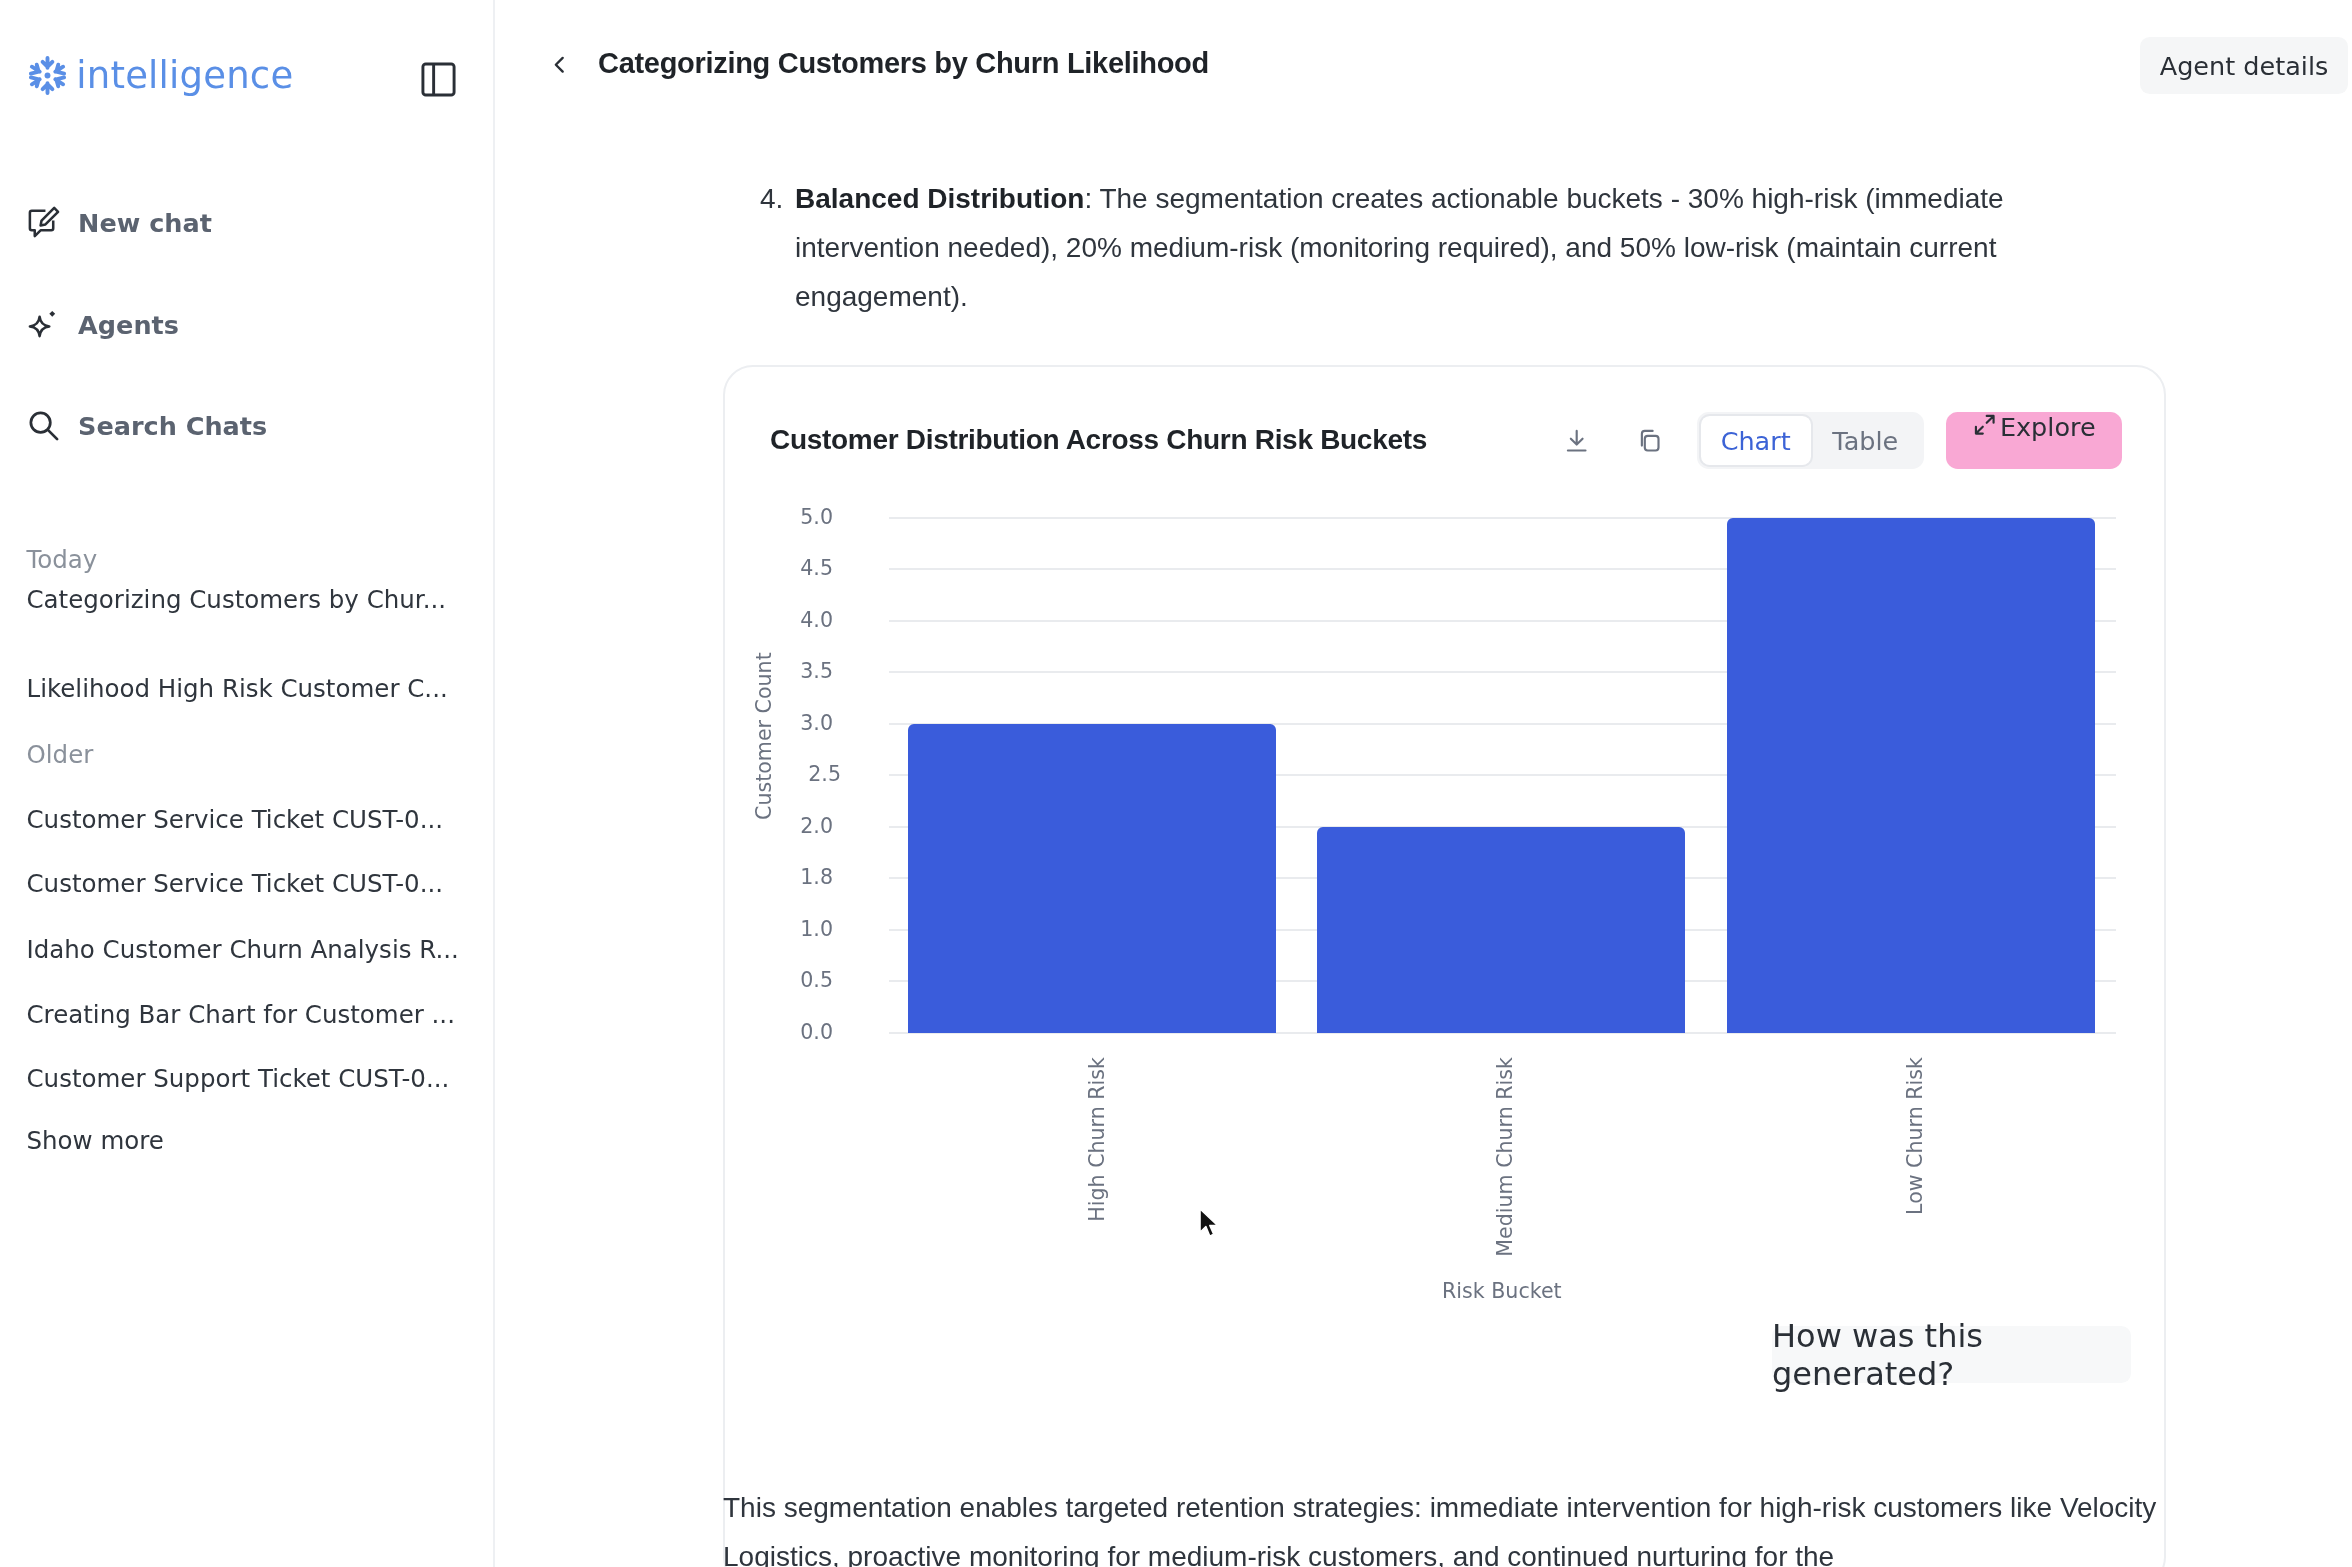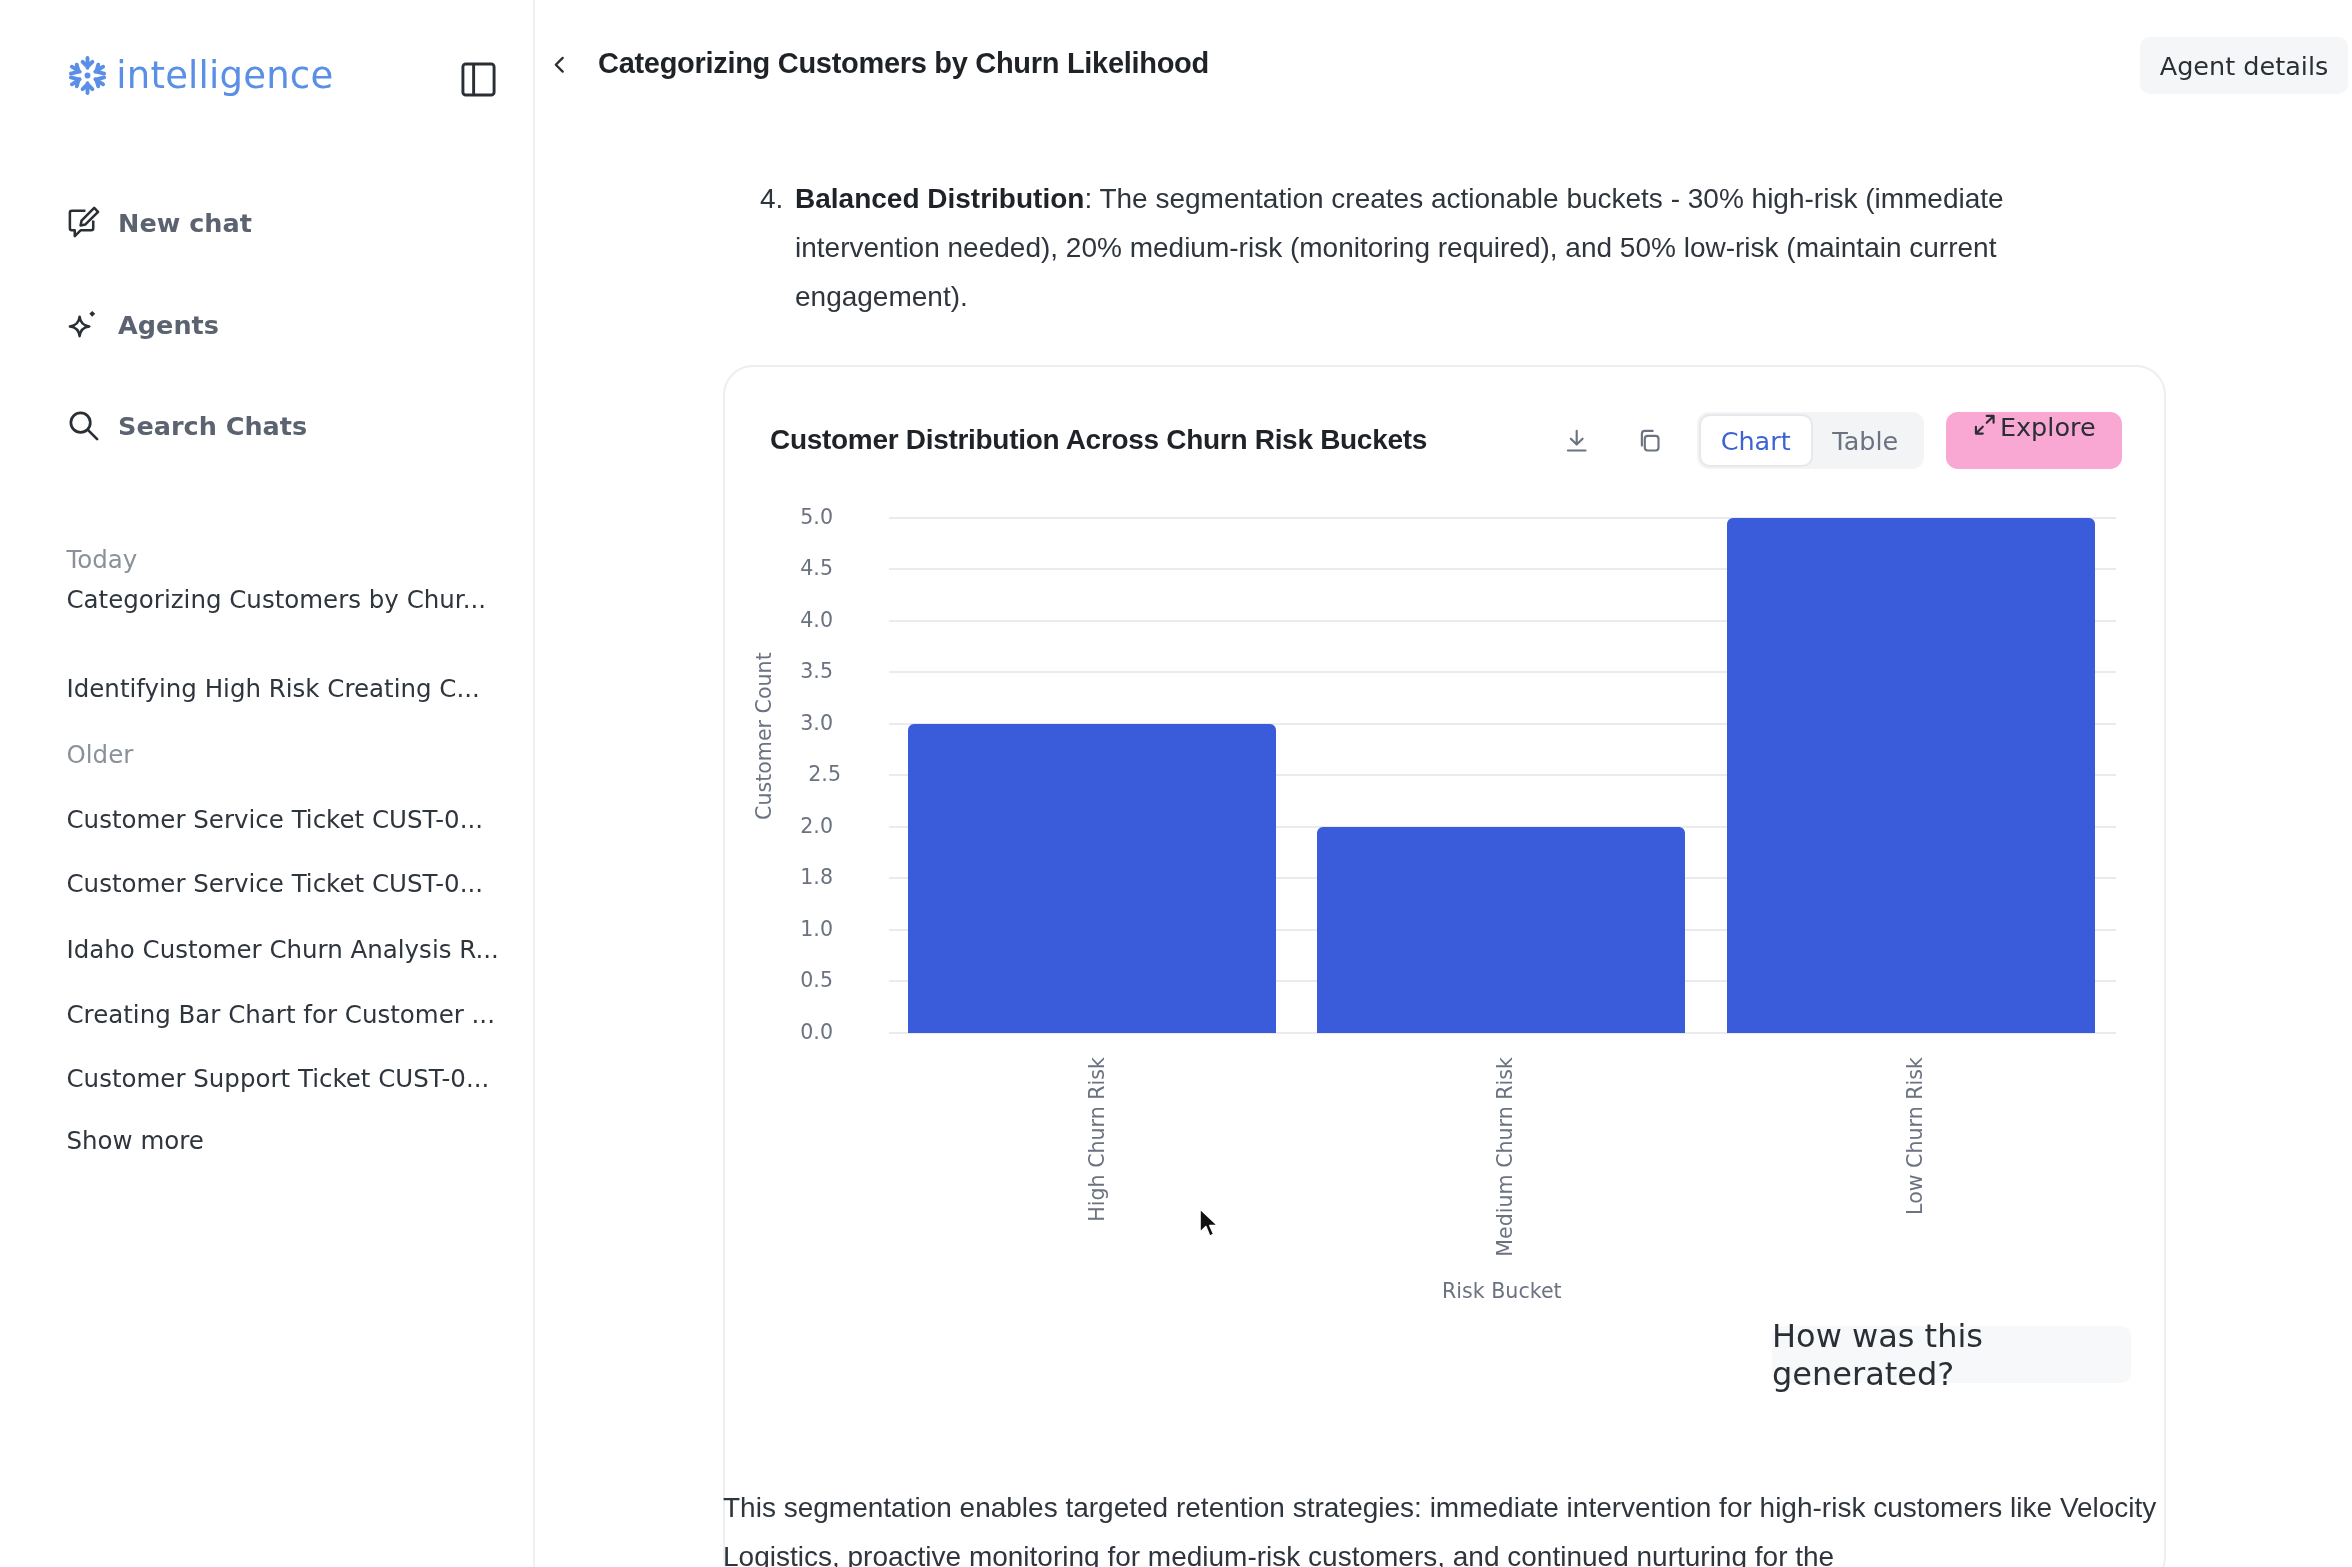--- a/index.html
+++ b/index.html
@@ -1,20 +1,20 @@
 <!DOCTYPE html>
 <html><head>
 <meta charset="utf-8">
 <style>
   * { box-sizing: border-box; margin: 0; padding: 0; }
   html, body { width: 2352px; height: 1567px; overflow: hidden; background: #ffffff; }
   body { font-family: "Liberation Sans", "DejaVu Sans", sans-serif; color: #1f2328; position: relative; }
 
   
-  .sidebar { position: absolute; left: 0; top: 0; width: 495px; height: 1567px; border-right: 2px solid #eef0f3; background: #fff; margin-left: 40px; }
+  .sidebar { position: absolute; left: 0; top: 0; width: 495px; height: 1567px; border-right: 2px solid #eef0f3; background: #fff; }
   .logo { position: absolute; left: 25.5px; top: 54px; display: flex; align-items: center; gap: 7.8px; }
   .logo-text { font-size: 37px; color: #5a8fe6; letter-spacing: 0.2px; font-family: "DejaVu Sans", sans-serif; }
   .sidebar-toggle { position: absolute; left: 420px; top: 61px; width: 37px; height: 37px; cursor: pointer; }
   .nav-item { position: absolute; left: 25.5px; display: flex; align-items: center; gap: 17.6px; cursor: pointer; }
   .nav-item .label { font-size: 25.5px; color: #5b6370; font-weight: bold; font-family: "DejaVu Sans", sans-serif; }
   .nav-icon { width: 35px; height: 35px; display: flex; align-items: center; justify-content: center; }
   .section-label { position: absolute; left: 26.5px; font-size: 24.5px; color: #8a919b; font-family: "DejaVu Sans", sans-serif; }
   .history-item { position: absolute; left: 26.5px; width: 431px; font-size: 24.5px; color: #2f353d; white-space: nowrap; overflow: hidden; font-family: "DejaVu Sans", sans-serif; cursor: pointer; }
   .show-more { position: absolute; left: 26.5px; font-size: 24.5px; color: #2f353d; font-family: "DejaVu Sans", sans-serif; cursor: pointer; }
 
@@ -103,21 +103,21 @@
       <svg width="35" height="35" viewBox="0 0 36 36">
         <circle cx="15" cy="15" r="10" fill="none" stroke="#2a2f36" stroke-width="2.8"></circle>
         <line x1="22.5" y1="22.5" x2="32" y2="32" stroke="#2a2f36" stroke-width="2.8" stroke-linecap="round"></line>
       </svg>
     </span>
     <span class="label">Search Chats</span>
   </div>
 
   <div class="section-label" style="top:545px;">Today</div>
   <div class="history-item" style="top:585px;">Categorizing Customers by Chur...</div>
-  <div class="history-item" style="top:674px;">Identifying High Risk Creating C...</div>
+  <div class="history-item" style="top:674px;">Likelihood High Risk Customer C...</div>
 
   <div class="section-label" style="top:740px;">Older</div>
   <div class="history-item" style="top:805px;">Customer Service Ticket CUST-0...</div>
   <div class="history-item" style="top:869px;">Customer Service Ticket CUST-0...</div>
   <div class="history-item" style="top:935px;">Idaho Customer Churn Analysis R...</div>
   <div class="history-item" style="top:1000px;">Creating Bar Chart for Customer ...</div>
   <div class="history-item" style="top:1064px;">Customer Support Ticket CUST-0...</div>
 
   <div class="show-more" style="top:1126px;">Show more</div>
 </aside>

